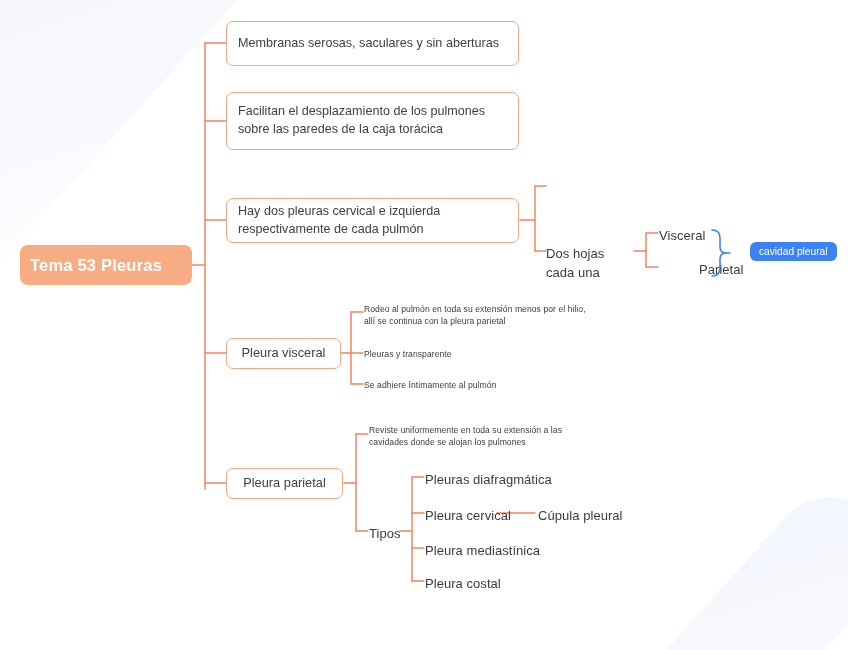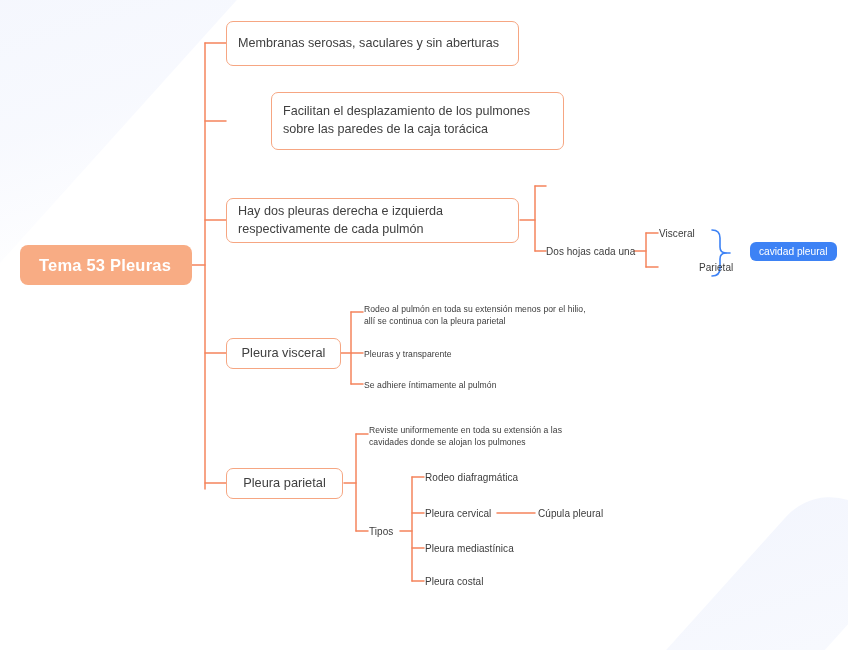--- a/index.html
+++ b/index.html
@@ -61,21 +61,21 @@
     display: flex;
     align-items: center;
   }
   .root-node {
     background: #f8ac84;
     border-radius: 8px;
     color: #ffffff;
     font-size: 16.5px;
     font-weight: bold;
     letter-spacing: .2px;
-    padding: 0 19px;
+    padding: 0 10px;
     justify-content: flex-start;
   }
   .box-node {
     background: #ffffff;
     border: 1.3px solid #f6a682;
     border-radius: 7px;
     color: #404040;
     font-size: 12.6px;
     line-height: 1.42;
     padding: 19px 11px;
@@ -89,21 +89,21 @@
   }
   .leaf {
     position: absolute;
     color: #3b3b3b;
     font-size: 8.6px;
     line-height: 1.45;
     letter-spacing: .05px;
     white-space: pre-line;
   }
   .leaf.mid {
-    font-size: 10px;
+    font-size: 13px;
   }
   .badge {
     position: absolute;
     background: #3d82f5;
     color: #ffffff;
     border-radius: 6px;
     font-size: 10.2px;
     padding: 4px 9px;
     display: flex;
     align-items: center;
@@ -169,26 +169,26 @@
   </svg>
 
   <div class="node root-node" style="left:20px; top:245px; width:172px; height:40px;">
     <span>Tema 53 Pleuras</span>
   </div>
 
   <div class="node box-node lvl1" style="left:226px; top:21px; width:293px; height:45px;">
     <span>Membranas serosas, saculares y sin aberturas</span>
   </div>
 
-  <div class="node box-node lvl1" style="left:226px; top:92px; width:293px; height:58px;margin-left:45px;">
+  <div class="node box-node lvl1" style="left:226px; top:92px; width:293px; height:58px;">
     <span>Facilitan el desplazamiento de los pulmones sobre las paredes de la caja torácica</span>
   </div>
 
   <div class="node box-node lvl1" style="left:226px; top:198px; width:293px; height:45px;">
-    <span>Hay dos pleuras derecha e izquierda respectivamente de cada pulmón</span>
+    <span>Hay dos pleuras cervical e izquierda respectivamente de cada pulmón</span>
   </div>
 
   <div class="node box-node compact" style="left:226px; top:468px; width:117px; height:31px; justify-content:center;">
     <span>Pleura parietal</span>
   </div>
 
   <div class="node box-node compact" style="left:226px; top:338px; width:115px; height:31px; justify-content:center;">
     <span>Pleura visceral</span>
   </div>
 
@@ -206,21 +206,21 @@
 
   <div class="leaf" style="left:364px; top:348px; width:200px;">Pleuras y transparente</div>
 
   <div class="leaf" style="left:364px; top:379px; width:220px;">Se adhiere íntimamente al pulmón</div>
 
   <div class="leaf" style="left:369px; top:424px; width:250px;">Reviste uniformemente en toda su extensión a las
 cavidades donde se alojan los pulmones</div>
 
   <div class="leaf mid" style="left:369px; top:525px; width:50px;">Tipos</div>
 
-  <div class="leaf mid" style="left:425px; top:471px; width:140px;">Rodeo diafragmática</div>
+  <div class="leaf mid" style="left:425px; top:471px; width:140px;">Pleuras diafragmática</div>
 
   <div class="leaf mid" style="left:425px; top:507px; width:110px;">Pleura cervical</div>
 
   <div class="leaf mid" style="left:538px; top:507px; width:120px;">Cúpula pleural</div>
 
   <div class="leaf mid" style="left:425px; top:542px; width:140px;">Pleura mediastínica</div>
 
   <div class="leaf mid" style="left:425px; top:575px; width:120px;">Pleura costal</div>
 
 </div>

